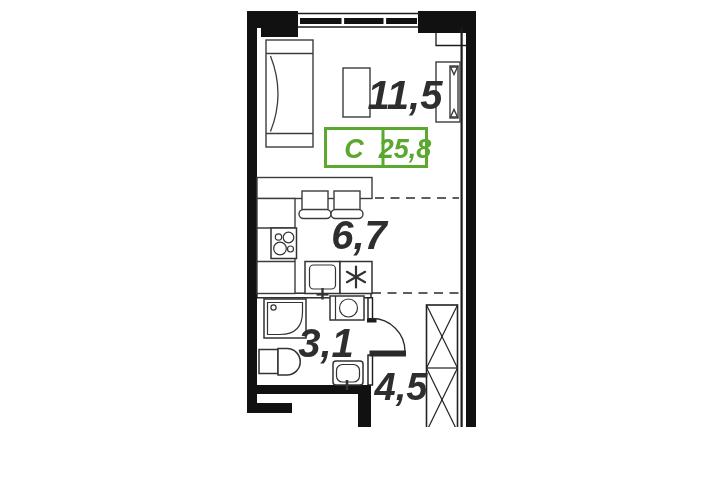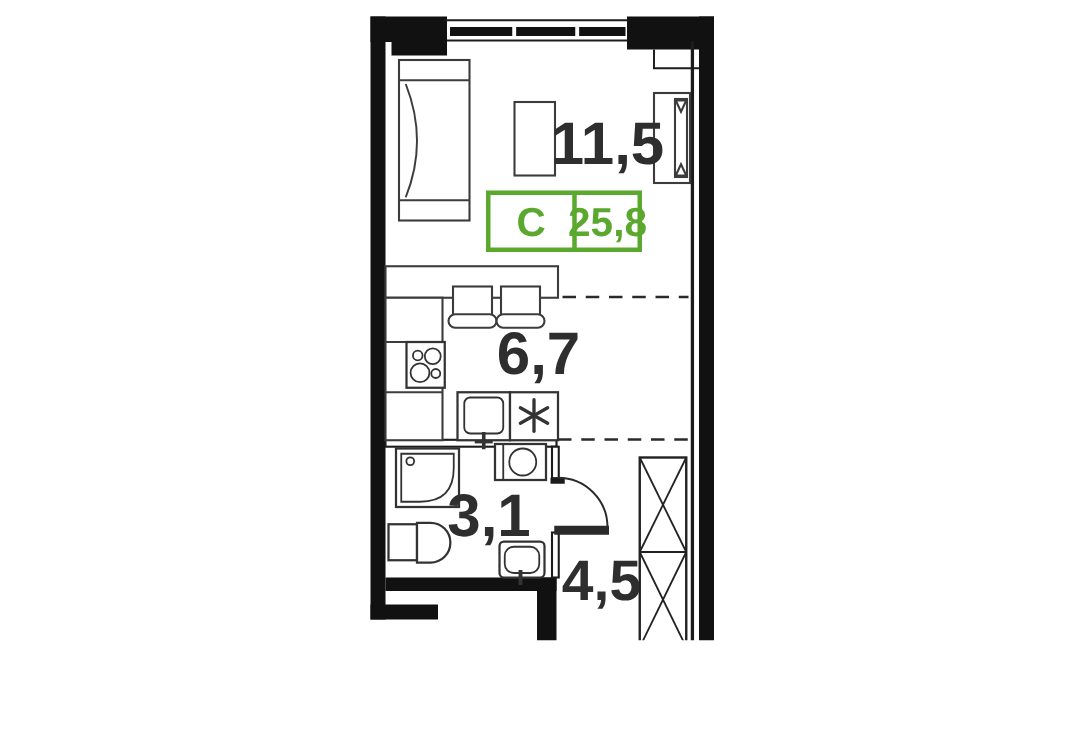--- a/index.html
+++ b/index.html
@@ -1,17 +1,17 @@
 <!DOCTYPE html>
 <html><head>
 <meta charset="utf-8">
 <style>
   html,body{margin:0;padding:0;background:#ffffff;}
   #stage{position:relative;width:725px;height:427px;background:#ffffff;overflow:hidden;
-         font-family:"Liberation Sans", sans-serif;}
+         font-family:"Liberation Sans", sans-serif;font-style:italic;}
   svg{position:absolute;left:0;top:0;}
   .wall{fill:#111111;stroke:none;}
   .pline{fill:#ffffff;stroke:#1c1c1c;stroke-width:1.4;}
   .furn{fill:#ffffff;stroke:#3c3c3c;stroke-width:1.4;}
   .furnl{fill:none;stroke:#3c3c3c;stroke-width:1.3;}
   .fix{fill:#ffffff;stroke:#333333;stroke-width:1.5;}
   .fixl{fill:none;stroke:#333333;stroke-width:1.2;}
   .arc{fill:none;stroke:#2a2a2a;stroke-width:1.3;}
   .dash{fill:none;stroke:#2a2a2a;stroke-width:1.6;stroke-dasharray:9 6.5;}
   .closet{fill:#ffffff;stroke:#222222;stroke-width:1.6;}

